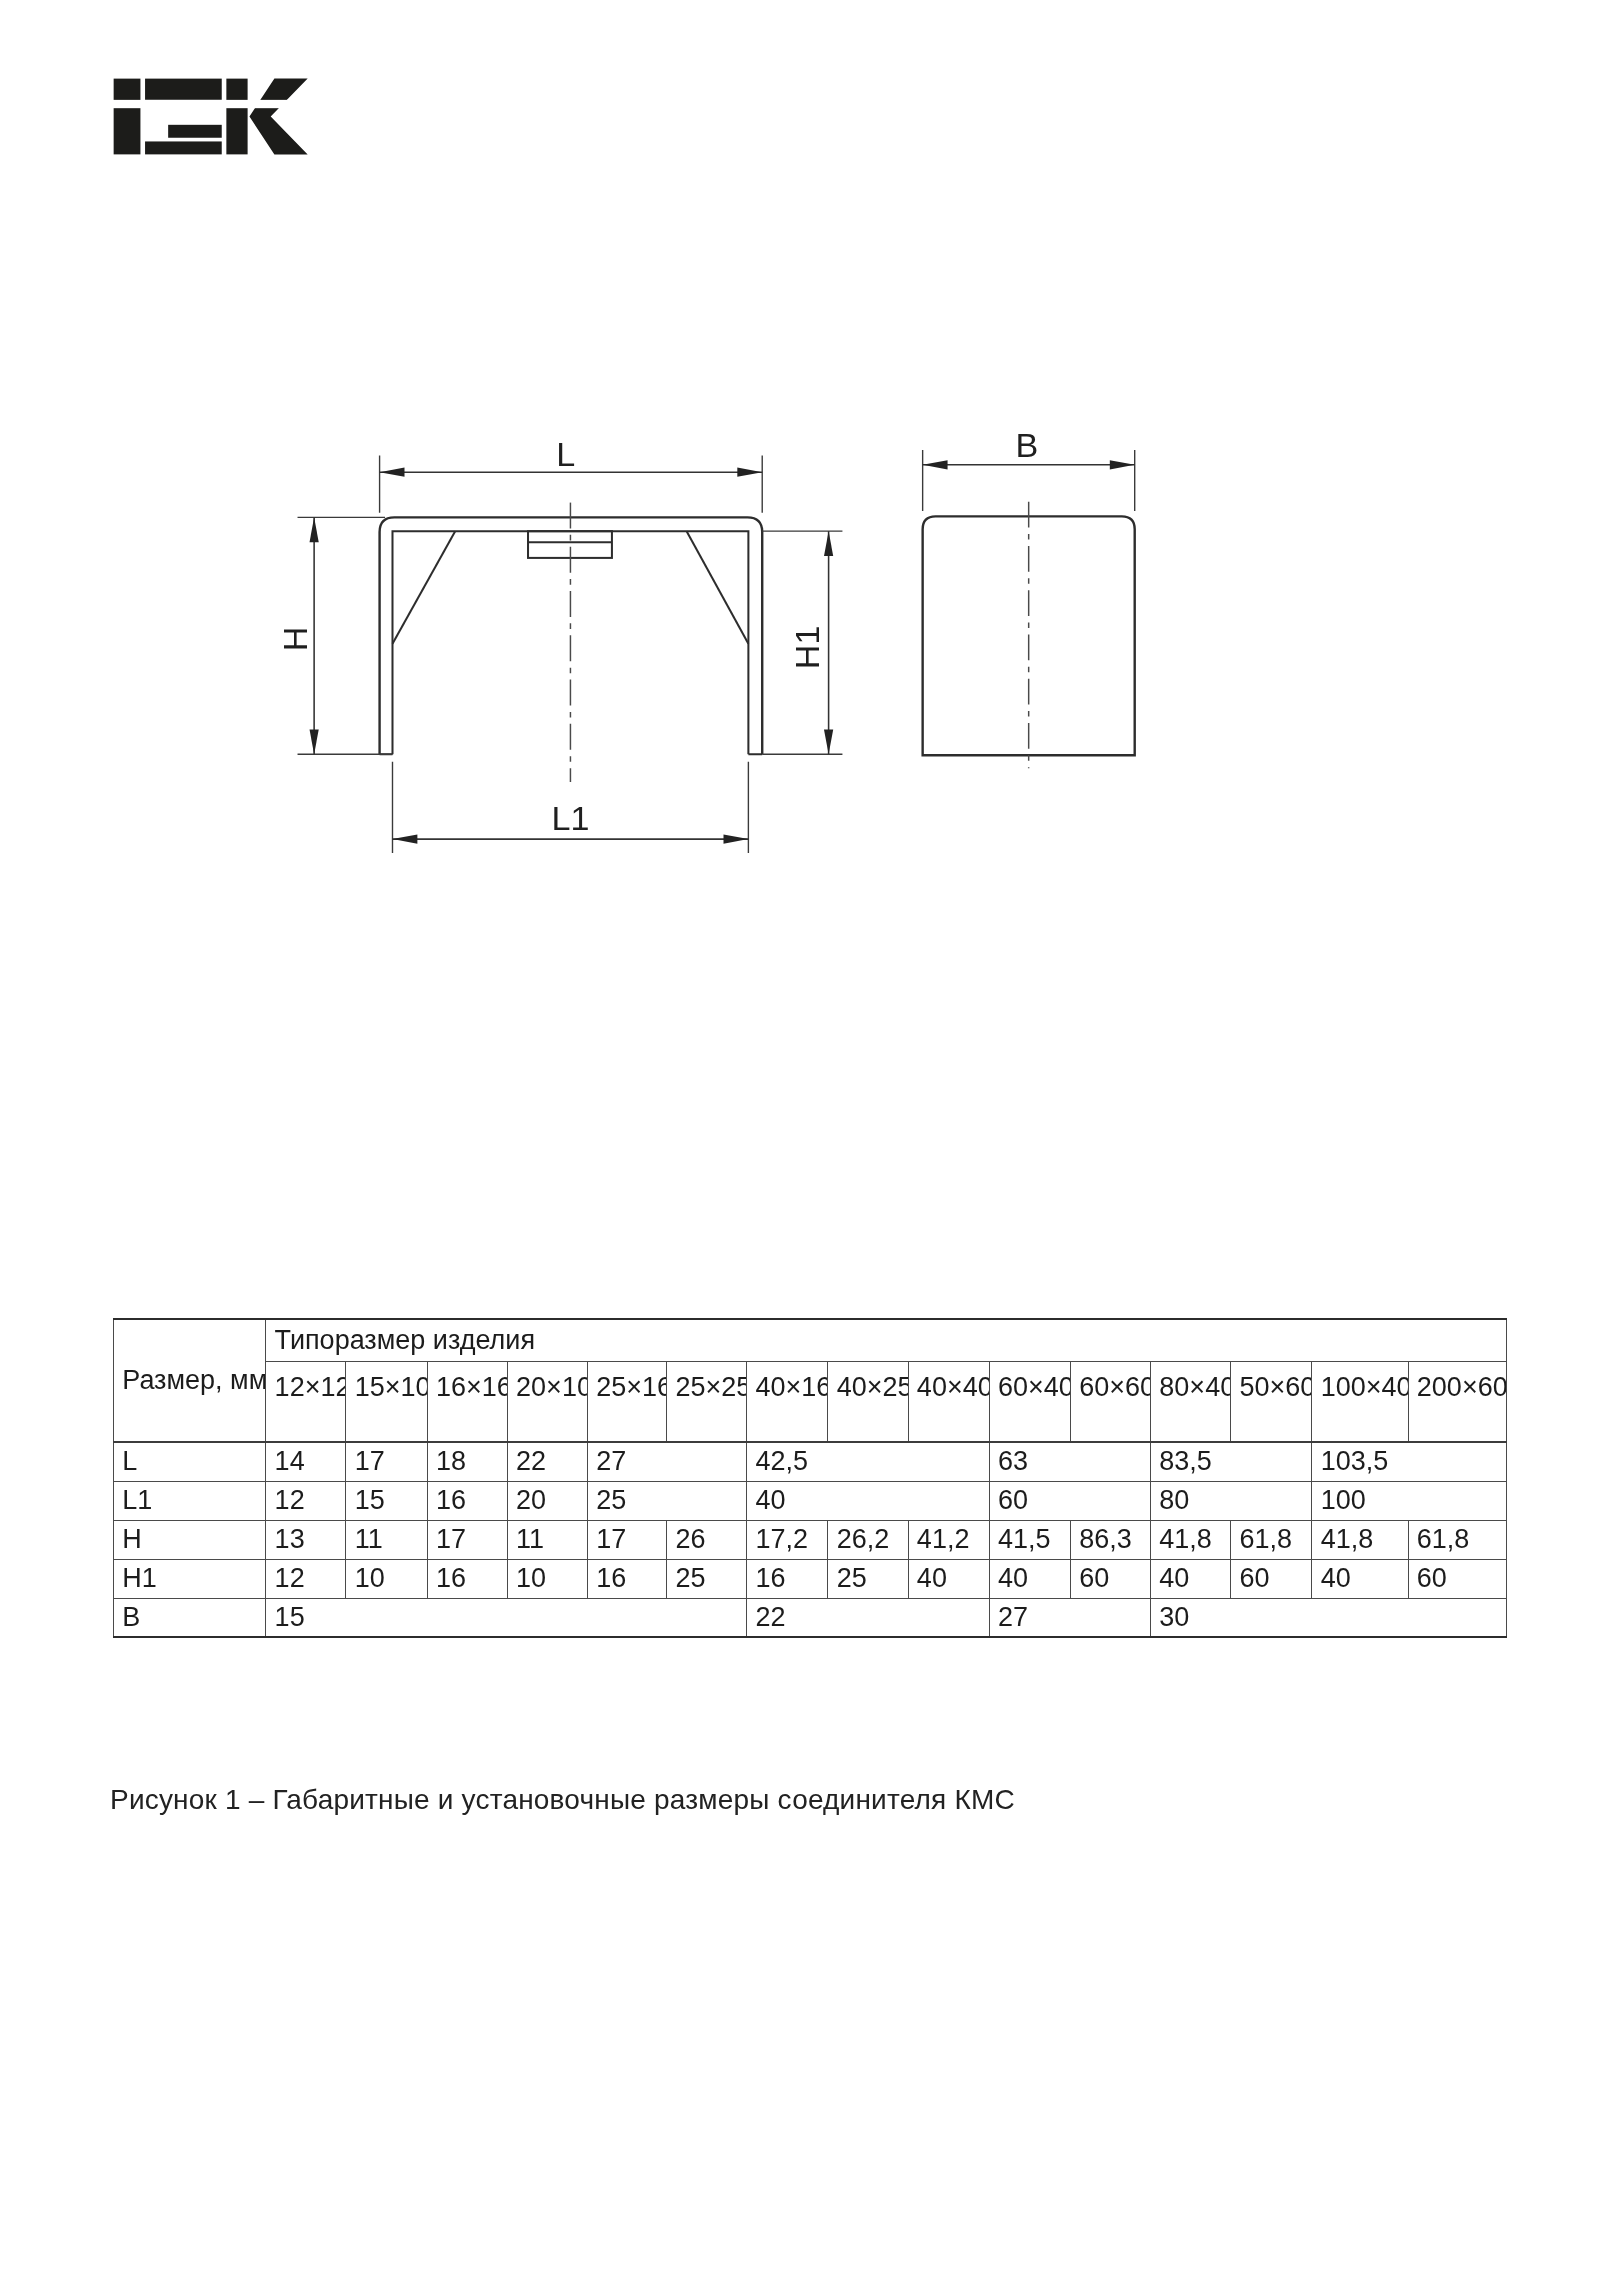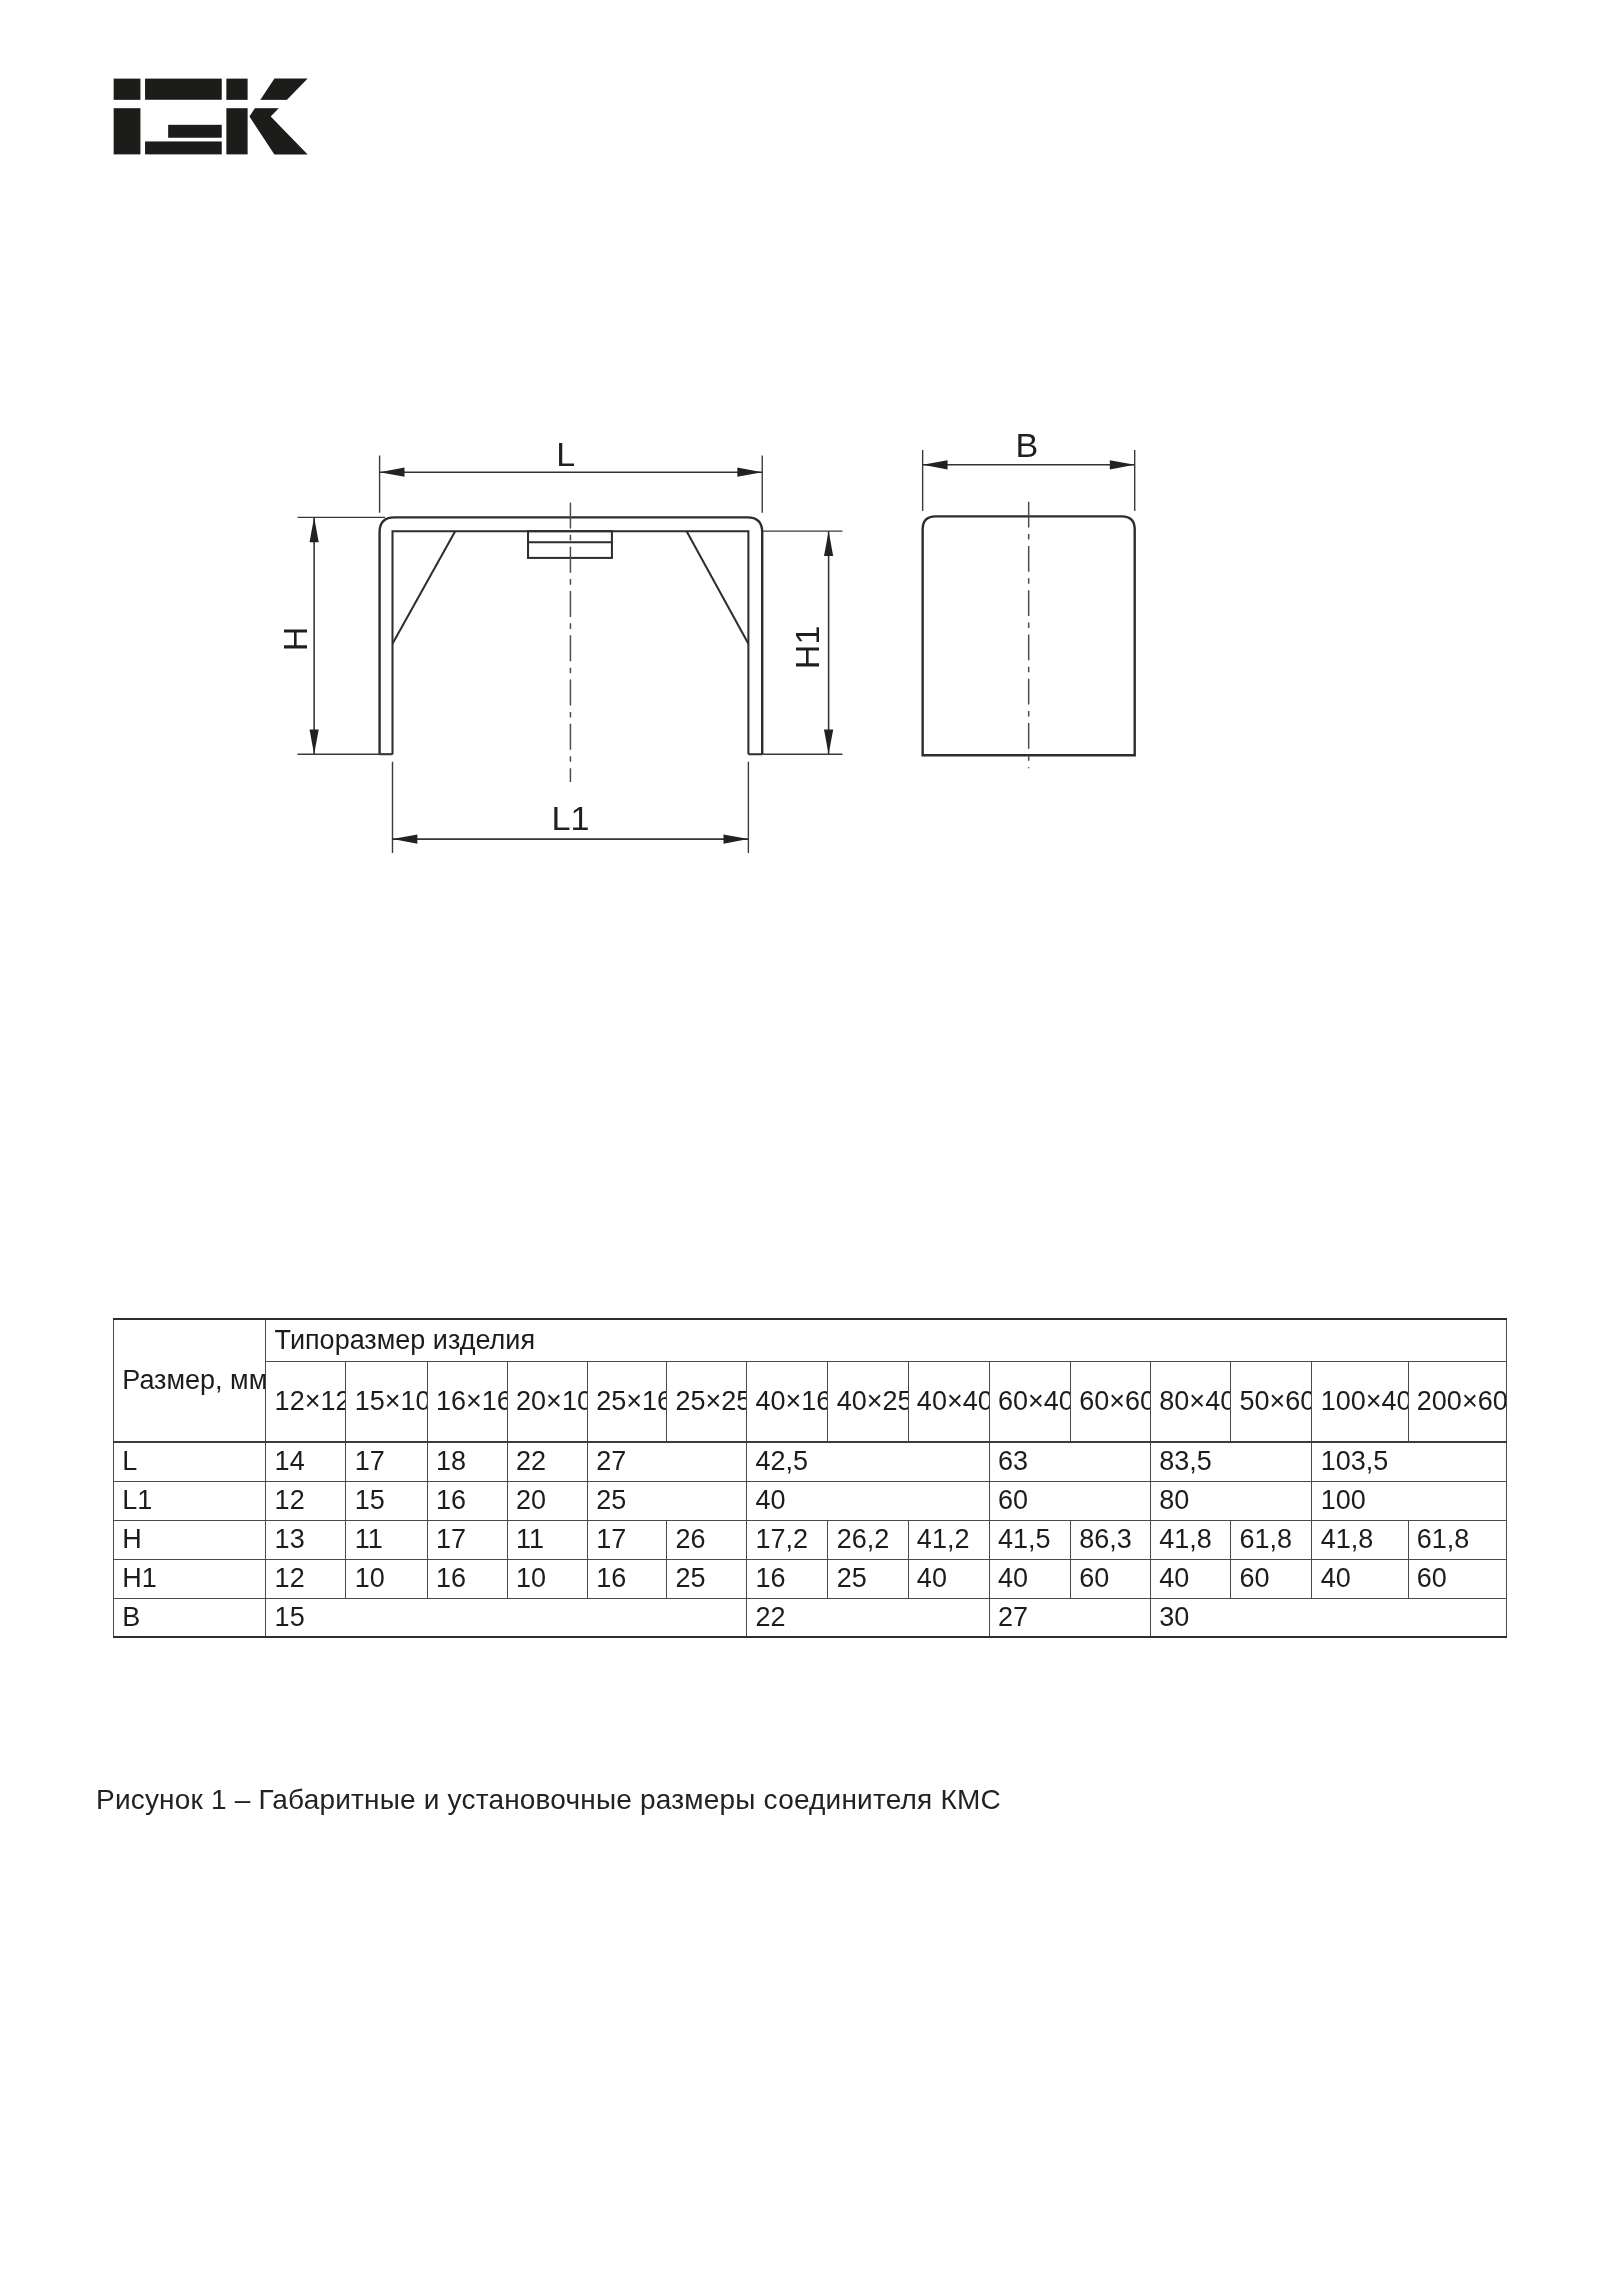--- a/index.html
+++ b/index.html
@@ -40,28 +40,28 @@
   .dims-table td {
     border: 1.8px solid #4a4a4a;
     padding: 1.8px 3.7px 1.8px 8.3px;
     vertical-align: middle;
     overflow: hidden;
     white-space: nowrap;
   }
   .dims-table { border-top: 2.8px solid #2c2c2c; border-bottom: 2.8px solid #2c2c2c;
                 border-left: 1.8px solid #4a4a4a; border-right: 1.8px solid #4a4a4a; }
   tr.hdr1 td { height: 42px; vertical-align: middle; }
-  tr.hdr2 td { height: 81px; vertical-align: top; padding-top: 24px; border-bottom: 2.8px solid #3c3c3c; }
+  tr.hdr2 td { height: 81px; vertical-align: top; padding-top: 10px; border-bottom: 2.8px solid #3c3c3c; }
   td.corner  { border-bottom: 2.8px solid #3c3c3c; }
   tr.data td { height: 39px; }
 
   
   .caption {
     position: absolute;
-    left: 96px;
+    left: 110px;
     top: 1784px;
     font-size: 28px;
     color: #222222;
     letter-spacing: 0.2px;
     white-space: nowrap;
   }
 </style>
 </head>
 <body>
 

